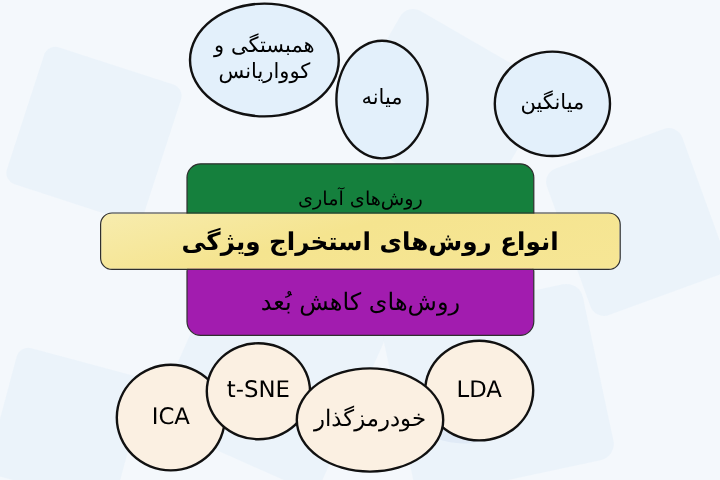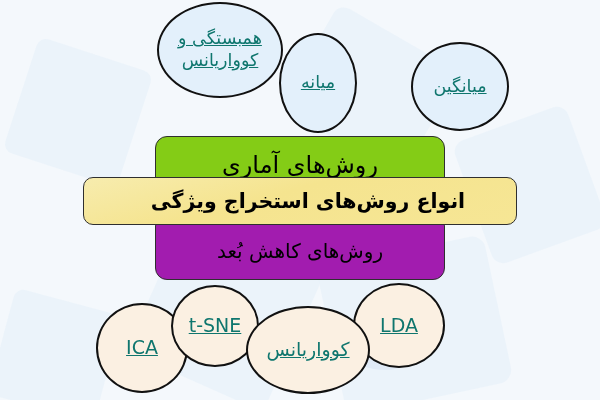--- a/index.html
+++ b/index.html
@@ -52,24 +52,23 @@
   
   .bubble {
     position: absolute;
     border: 2.2px solid #111;
     border-radius: 50%;
     display: flex;
     align-items: center;
     justify-content: center;
     text-align: center;
     box-sizing: border-box;
-    color: #0f766e;
+    color: #000000;
     line-height: 1.25;
     padding: 0 6px;
-    text-decoration: underline;
   }
   .bubble.top    { background: #e3f0fb; }
   .bubble.bottom { background: #fbf0e2; }
 
   .bubble span { display: block; width: 100%; }
 
   
   #b-regression   { left: 78px;  top: 36px;  width: 108px; height: 100px; font-size: 17.5px; z-index: 5; }
   #b-correlation  { left: 157px; top: 2px;   width: 126px; height: 96px;  font-size: 17.5px; z-index: 6; }
   #b-median       { left: 279px; top: 33px;  width: 78px;  height: 100px; font-size: 17.5px; z-index: 4; }
@@ -90,22 +89,22 @@
     border-radius: 12px;
     box-sizing: border-box;
     display: flex;
     align-items: center;
     justify-content: center;
     text-align: center;
     color: #000;
   }
   #bar-statistical {
     left: 155px; top: 136px; width: 290px; height: 58px;
-    background: #84cc16;
-    font-size: 24px;
+    background: #15803d;
+    font-size: 16px;
     z-index: 8;
     border-radius: 12px 12px 4px 4px;
   }
   #bar-dimreduction {
     left: 155px; top: 222px; width: 290px; height: 58px;
     background: #a21caf;
     font-size: 20px;
     z-index: 8;
     border-radius: 4px 4px 12px 12px;
   }
@@ -155,19 +154,19 @@
     <span class="bar-label">انواع روش‌های استخراج ویژگی</span>
   </div>
 
   <div class="bubble bottom" id="b-ica">
     <span>ICA</span>
   </div>
   <div class="bubble bottom" id="b-tsne">
     <span>t-SNE</span>
   </div>
   <div class="bubble bottom" id="b-autoencoder">
-    <span>کوواریانس</span>
+    <span>خودرمزگذار</span>
   </div>
   <div class="bubble bottom" id="b-lda">
     <span>LDA</span>
   </div>
 
 </div>
 
 </body></html>

